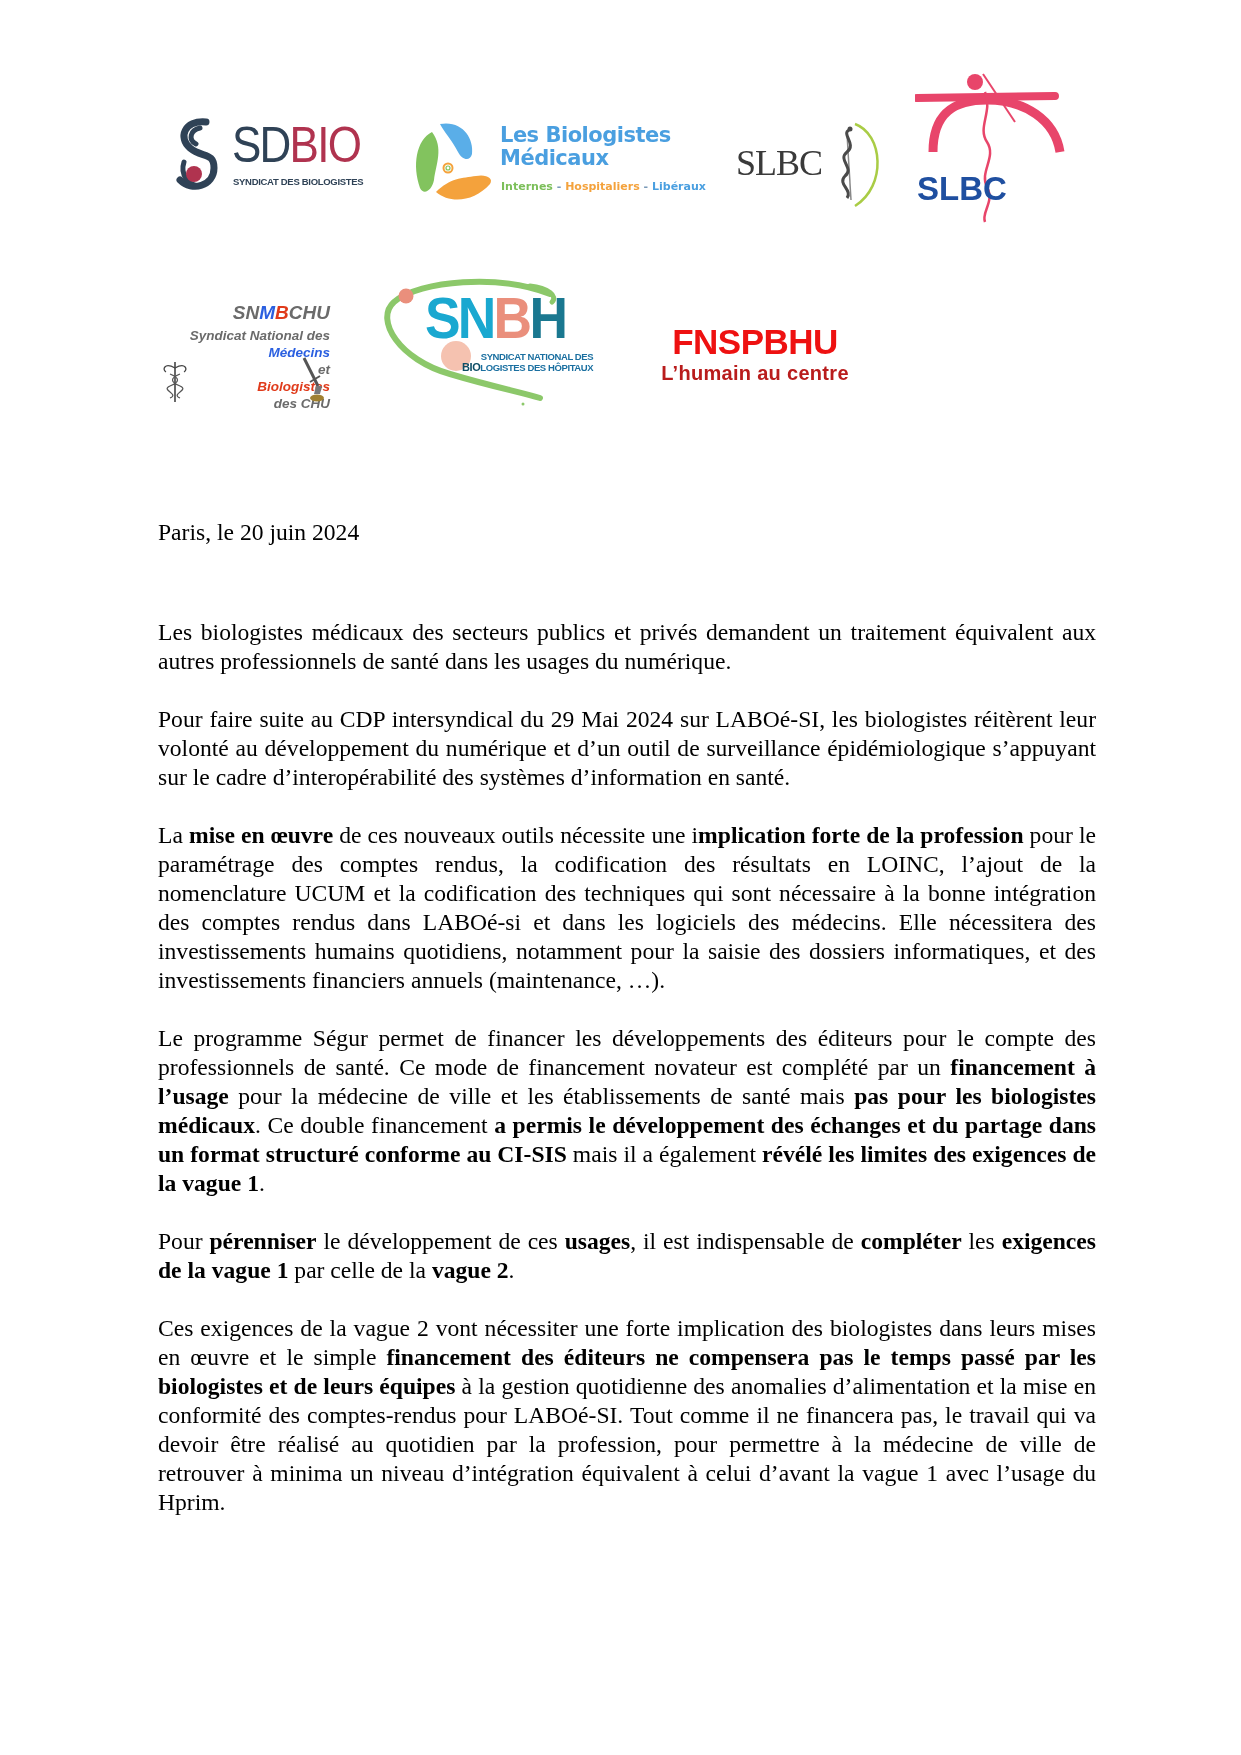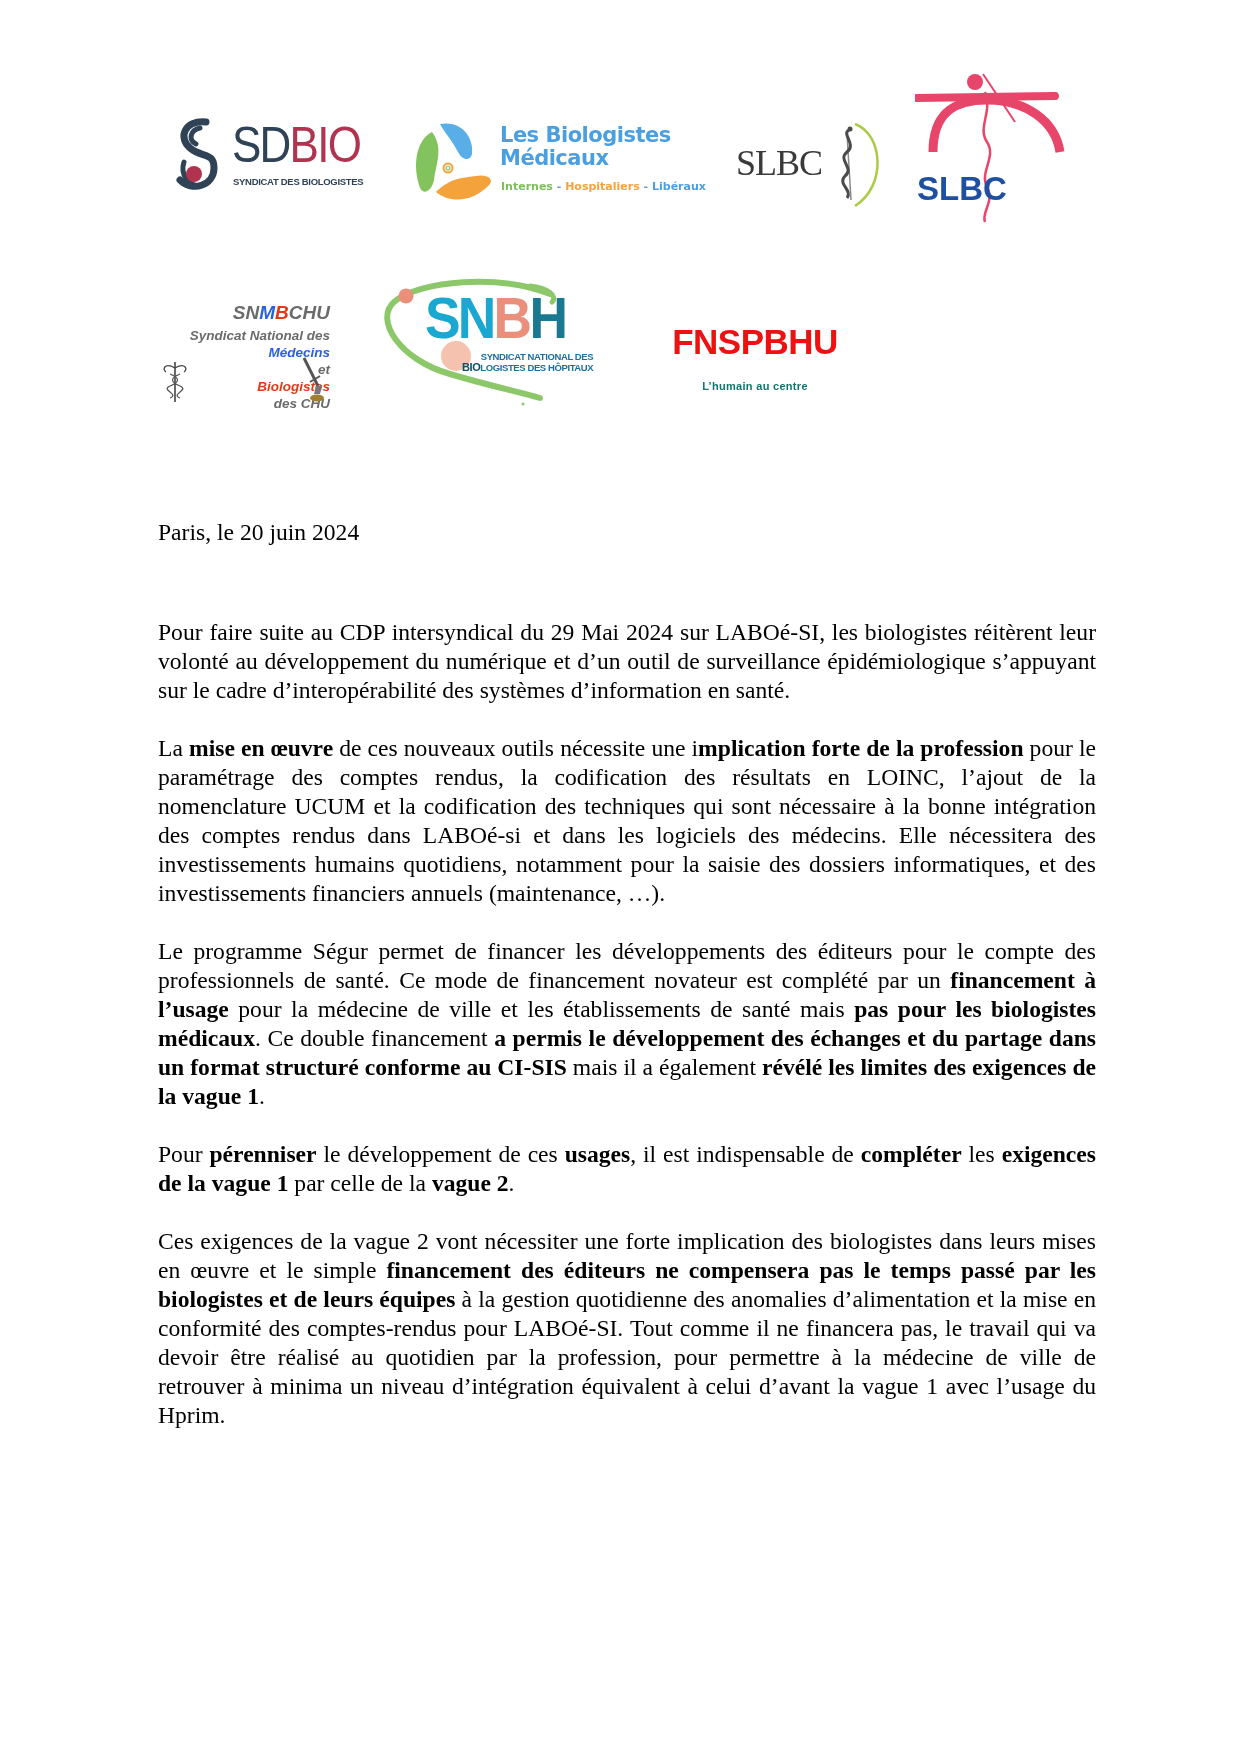--- a/index.html
+++ b/index.html
@@ -35,21 +35,21 @@
   #logo-snmbchu .mic { position: absolute; right: 4px; top: 58px; }
 
   
   #logo-snbh { left: 380px; top: 274px; width: 220px; height: 136px; }
   #logo-snbh .t { position: absolute; left: 45px; top: 14px; font-family: "Liberation Sans", sans-serif; font-weight: bold; font-size: 58px; letter-spacing: -3px; line-height: 60px; transform: scaleX(0.92); transform-origin: left top; }
   #logo-snbh .sub { position: absolute; left: 82px; top: 78px; font-family: "Liberation Sans", sans-serif; font-weight: bold; font-size: 9.5px; line-height: 10px; color: #1a6fa0; letter-spacing: -0.4px; text-align: right; white-space: nowrap; }
 
   
   #logo-fnspbhu { left: 655px; top: 322px; width: 200px; height: 95px; text-align: center; }
   #logo-fnspbhu .t { font-family: "Liberation Sans", sans-serif; font-weight: bold; font-size: 35px; color: #ee1111; letter-spacing: -0.5px; line-height: 40px; }
-  #logo-fnspbhu .s { margin-top: 18px; font-family: "Liberation Sans", sans-serif; font-weight: bold; font-size: 11px; color: #0f766e; letter-spacing: 0.3px; }
+  #logo-fnspbhu .s { font-family: "Liberation Sans", sans-serif; font-weight: bold; font-size: 20px; color: #b91c1c; letter-spacing: 0.3px; }
 
   
   .text { position: absolute; left: 150px; width: 954px; font-size: 23.6px; line-height: 29px; text-align: justify; }
   .text p { margin: 8px; }
   #date { top: 510px; }
   #body { top: 610px; }
   .para { margin-bottom: 29px !important; }
   b { font-weight: bold; }
 </style>
 </head>
@@ -149,19 +149,20 @@
   <div class="t">FNSPBHU</div>
   <div class="s">L’humain au centre</div>
 </div>
 
 <div class="text" id="date">
   <p>Paris, le 20 juin 2024</p>
 </div>
 
 <div class="text" id="body">
   <div id="paragraphs">
+      <p class="para"><span>Les biologistes médicaux des secteurs publics et privés demandent un traitement équivalent aux autres professionnels de santé dans les usages du numérique.</span></p>
       <p class="para"><span>Pour faire suite au CDP intersyndical du 29 Mai 2024 sur LABOé-SI, les biologistes réitèrent leur volonté au développement du numérique et d’un outil de surveillance épidémiologique s’appuyant sur le cadre d’interopérabilité des systèmes d’information en santé.</span></p>
       <p class="para"><span>La </span><b>mise en œuvre</b><span> de ces nouveaux outils nécessite une i</span><b>mplication forte de la profession</b><span> pour le paramétrage des comptes rendus, la codification des résultats en LOINC, l’ajout de la nomenclature UCUM et la codification des techniques qui sont nécessaire à la bonne intégration des comptes rendus dans LABOé-si et dans les logiciels des médecins. Elle nécessitera des investissements humains quotidiens, notamment pour la saisie des dossiers informatiques, et des investissements financiers annuels (maintenance, …).</span></p>
       <p class="para"><span>Le programme Ségur permet de financer les développements des éditeurs pour le compte des professionnels de santé. Ce mode de financement novateur est complété par un </span><b>financement à l’usage</b><span> pour la médecine de ville et les établissements de santé mais </span><b>pas pour les biologistes médicaux</b><span>. Ce double financement </span><b>a permis le développement des échanges et du partage dans un format structuré conforme au CI-SIS</b><span> mais il a également </span><b>révélé les limites des exigences de la vague 1</b><span>.</span></p>
       <p class="para"><span>Pour </span><b>pérenniser</b><span> le développement de ces </span><b>usages</b><span>, il est indispensable de </span><b>compléter</b><span> les </span><b>exigences de la vague 1</b><span> par celle de la </span><b>vague 2</b><span>.</span></p>
       <p class="para"><span>Ces exigences de la vague 2 vont nécessiter une forte implication des biologistes dans leurs mises en œuvre et le simple </span><b>financement des éditeurs ne compensera pas le temps passé par les biologistes et de leurs équipes</b><span> à la gestion quotidienne des anomalies d’alimentation et la mise en conformité des comptes-rendus pour LABOé-SI. Tout comme il ne financera pas, le travail qui va devoir être réalisé au quotidien par la profession, pour permettre à la médecine de ville de retrouver à minima un niveau d’intégration équivalent à celui d’avant la vague 1 avec l’usage du Hprim.</span></p>
     </div>
 </div>
 
 </body></html>

